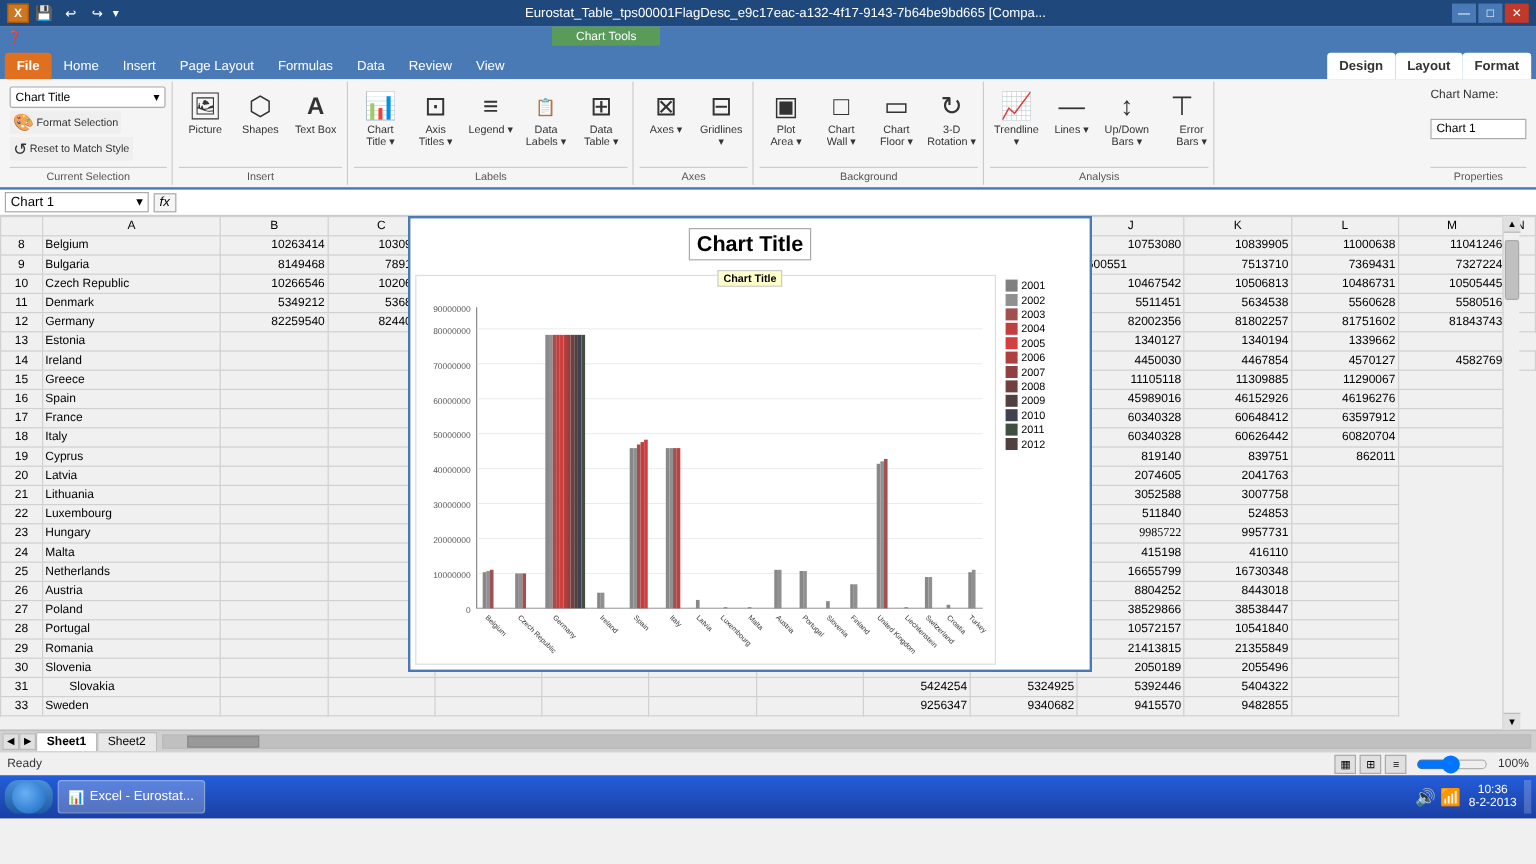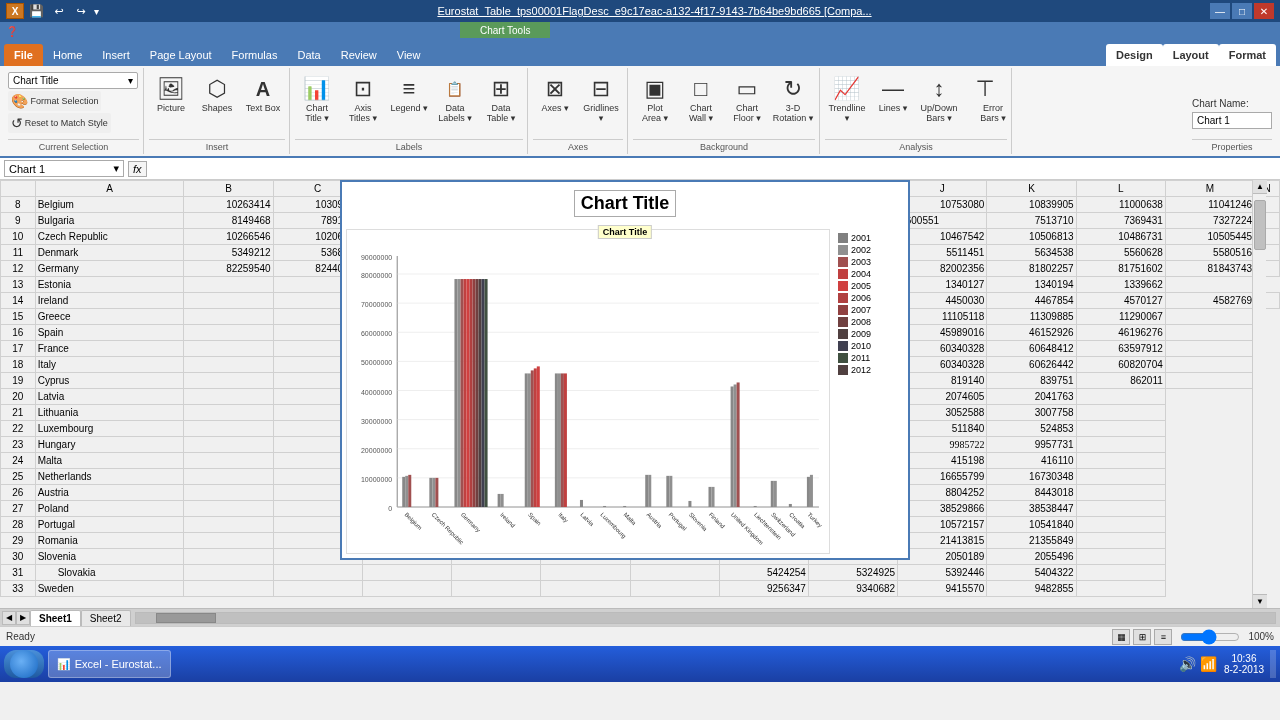--- a/index.html
+++ b/index.html
@@ -10,21 +10,21 @@
       background: #1f497d;
       color: white;
       height: 22px;
       display: flex;
       align-items: center;
       padding: 0 6px;
       font-size: 11px;
     }
     .title-bar-left { display: flex; align-items: center; gap: 4px; }
     .title-icon { width: 16px; height: 16px; background: #cc7722; border: 1px solid #aa5500; display: flex; align-items: center; justify-content: center; font-size: 10px; font-weight: bold; color: white; }
-    .title-text { flex: 1; text-align: center; font-size: 11px; text-decoration: underline; }
+    .title-text { flex: 1; text-align: center; font-size: 11px; }
     .title-controls { display: flex; gap: 2px; }
     .title-btn { width: 20px; height: 16px; background: #4a7ab5; border: none; color: white; font-size: 10px; cursor: pointer; display: flex; align-items: center; justify-content: center; }
     .title-btn.close { background: #c0392b; }
     .qa-btn { width: 18px; height: 16px; background: none; border: none; color: white; font-size: 12px; cursor: pointer; }
     .sel-dropdown {
       background: white;
       border: 1px solid #aaa;
       border-radius: 2px;
       padding: 2px 4px;
       font-size: 10px;
@@ -500,21 +500,21 @@
       </div>
       <div class="big-btn">
         <div class="ico">⊤</div>
         <div style="white-space:nowrap;margin-left:16px;">Error<br>Bars ▾</div>
       </div>
     </div>
     <div class="rg-label">Analysis</div>
   </div>
 
   <div class="rg" style="border-right:none; margin-left:auto;">
-    <div class="rg-body" style="flex-direction:column; gap:3px; padding-top:4px;margin-top:24px;">
+    <div class="rg-body" style="flex-direction:column; gap:14px; padding-top:4px;">
       <div style="font-size:10px; color:#333;">Chart Name:</div>
       <input type="text" value="Chart 1" style="border: 1px solid rgb(170, 170, 170); padding: 2px 4px; font-size: 10px; width: 80px;">
     </div>
     <div class="rg-label">Properties</div>
   </div>
 </div>
 
 <div class="formula-bar">
   <div class="name-box">
     <span>Chart 1</span>

